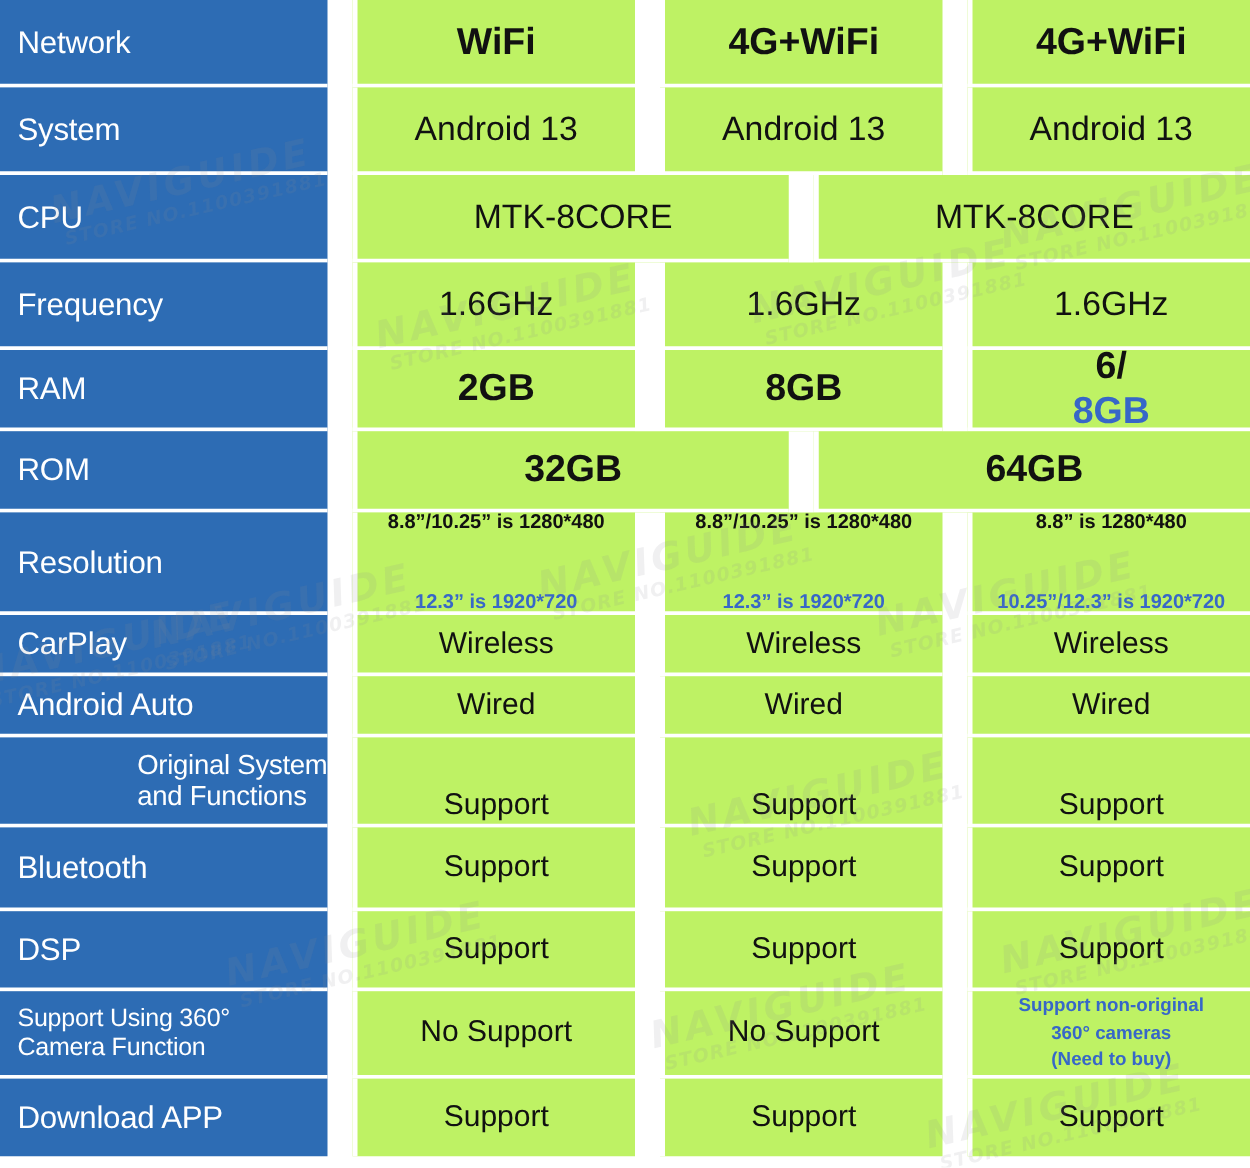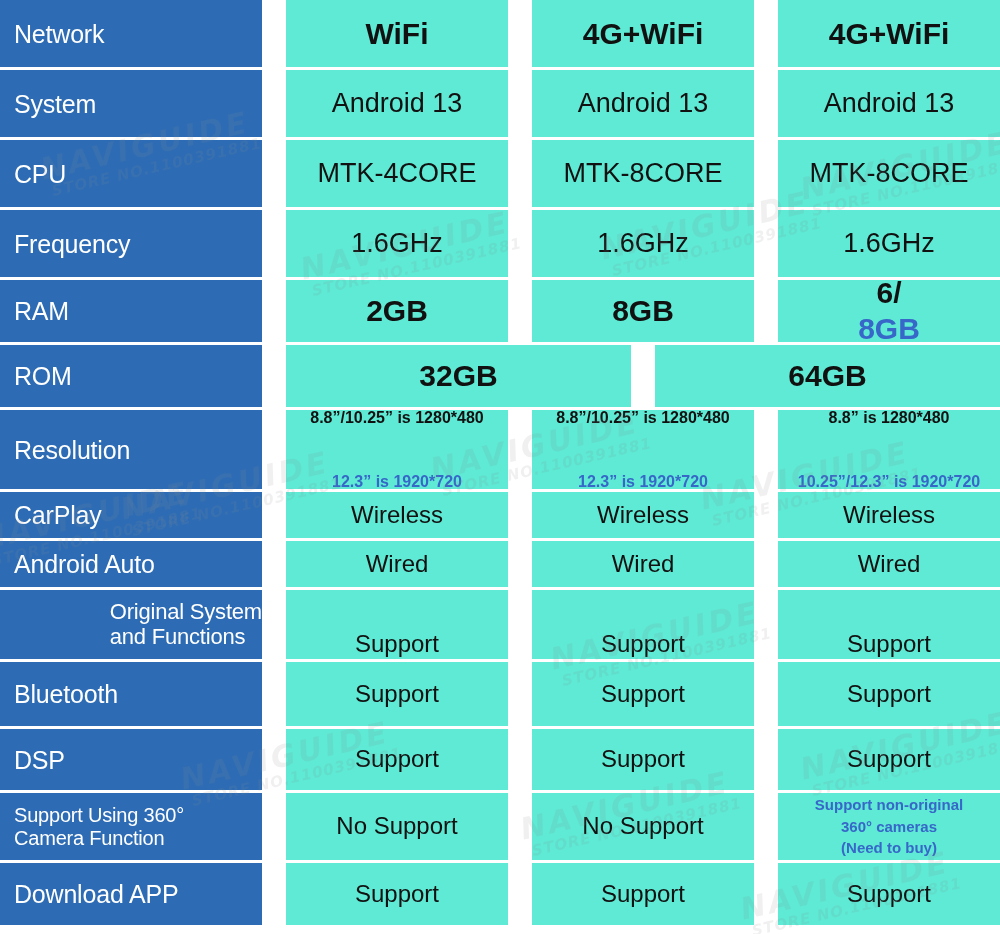--- a/index.html
+++ b/index.html
@@ -81,21 +81,21 @@
   }
   .label-cell.small {
     font-size: 20px;
   }
   .label-cell.two-line {
     font-size: 22px;
   }
 
   .value-cell {
     flex: 1;
-    background: #5eead4;
+    background: #bef264;
     color: #111111;
     display: flex;
     flex-direction: column;
     align-items: center;
     justify-content: center;
     text-align: center;
     box-sizing: border-box;
     border-bottom: 3px solid #ffffff;
     border-left: 4px solid #ffffff;
     font-size: 26px;
@@ -150,21 +150,20 @@
 
   <div class="row r-system">
     <div class="label-cell">System</div>
     <div class="value-cell c1 med">Android 13</div>
     <div class="value-cell med">Android 13</div>
     <div class="value-cell med">Android 13</div>
   </div>
 
   <div class="row r-cpu">
     <div class="label-cell">CPU</div>
-    <div class="value-cell c1 med">MTK-4CORE</div>
     <div class="value-cell med">MTK-8CORE</div>
     <div class="value-cell med">MTK-8CORE</div>
   </div>
 
   <div class="row r-frequency">
     <div class="label-cell">Frequency</div>
     <div class="value-cell c1 med">1.6GHz</div>
     <div class="value-cell med">1.6GHz</div>
     <div class="value-cell med">1.6GHz</div>
   </div>

